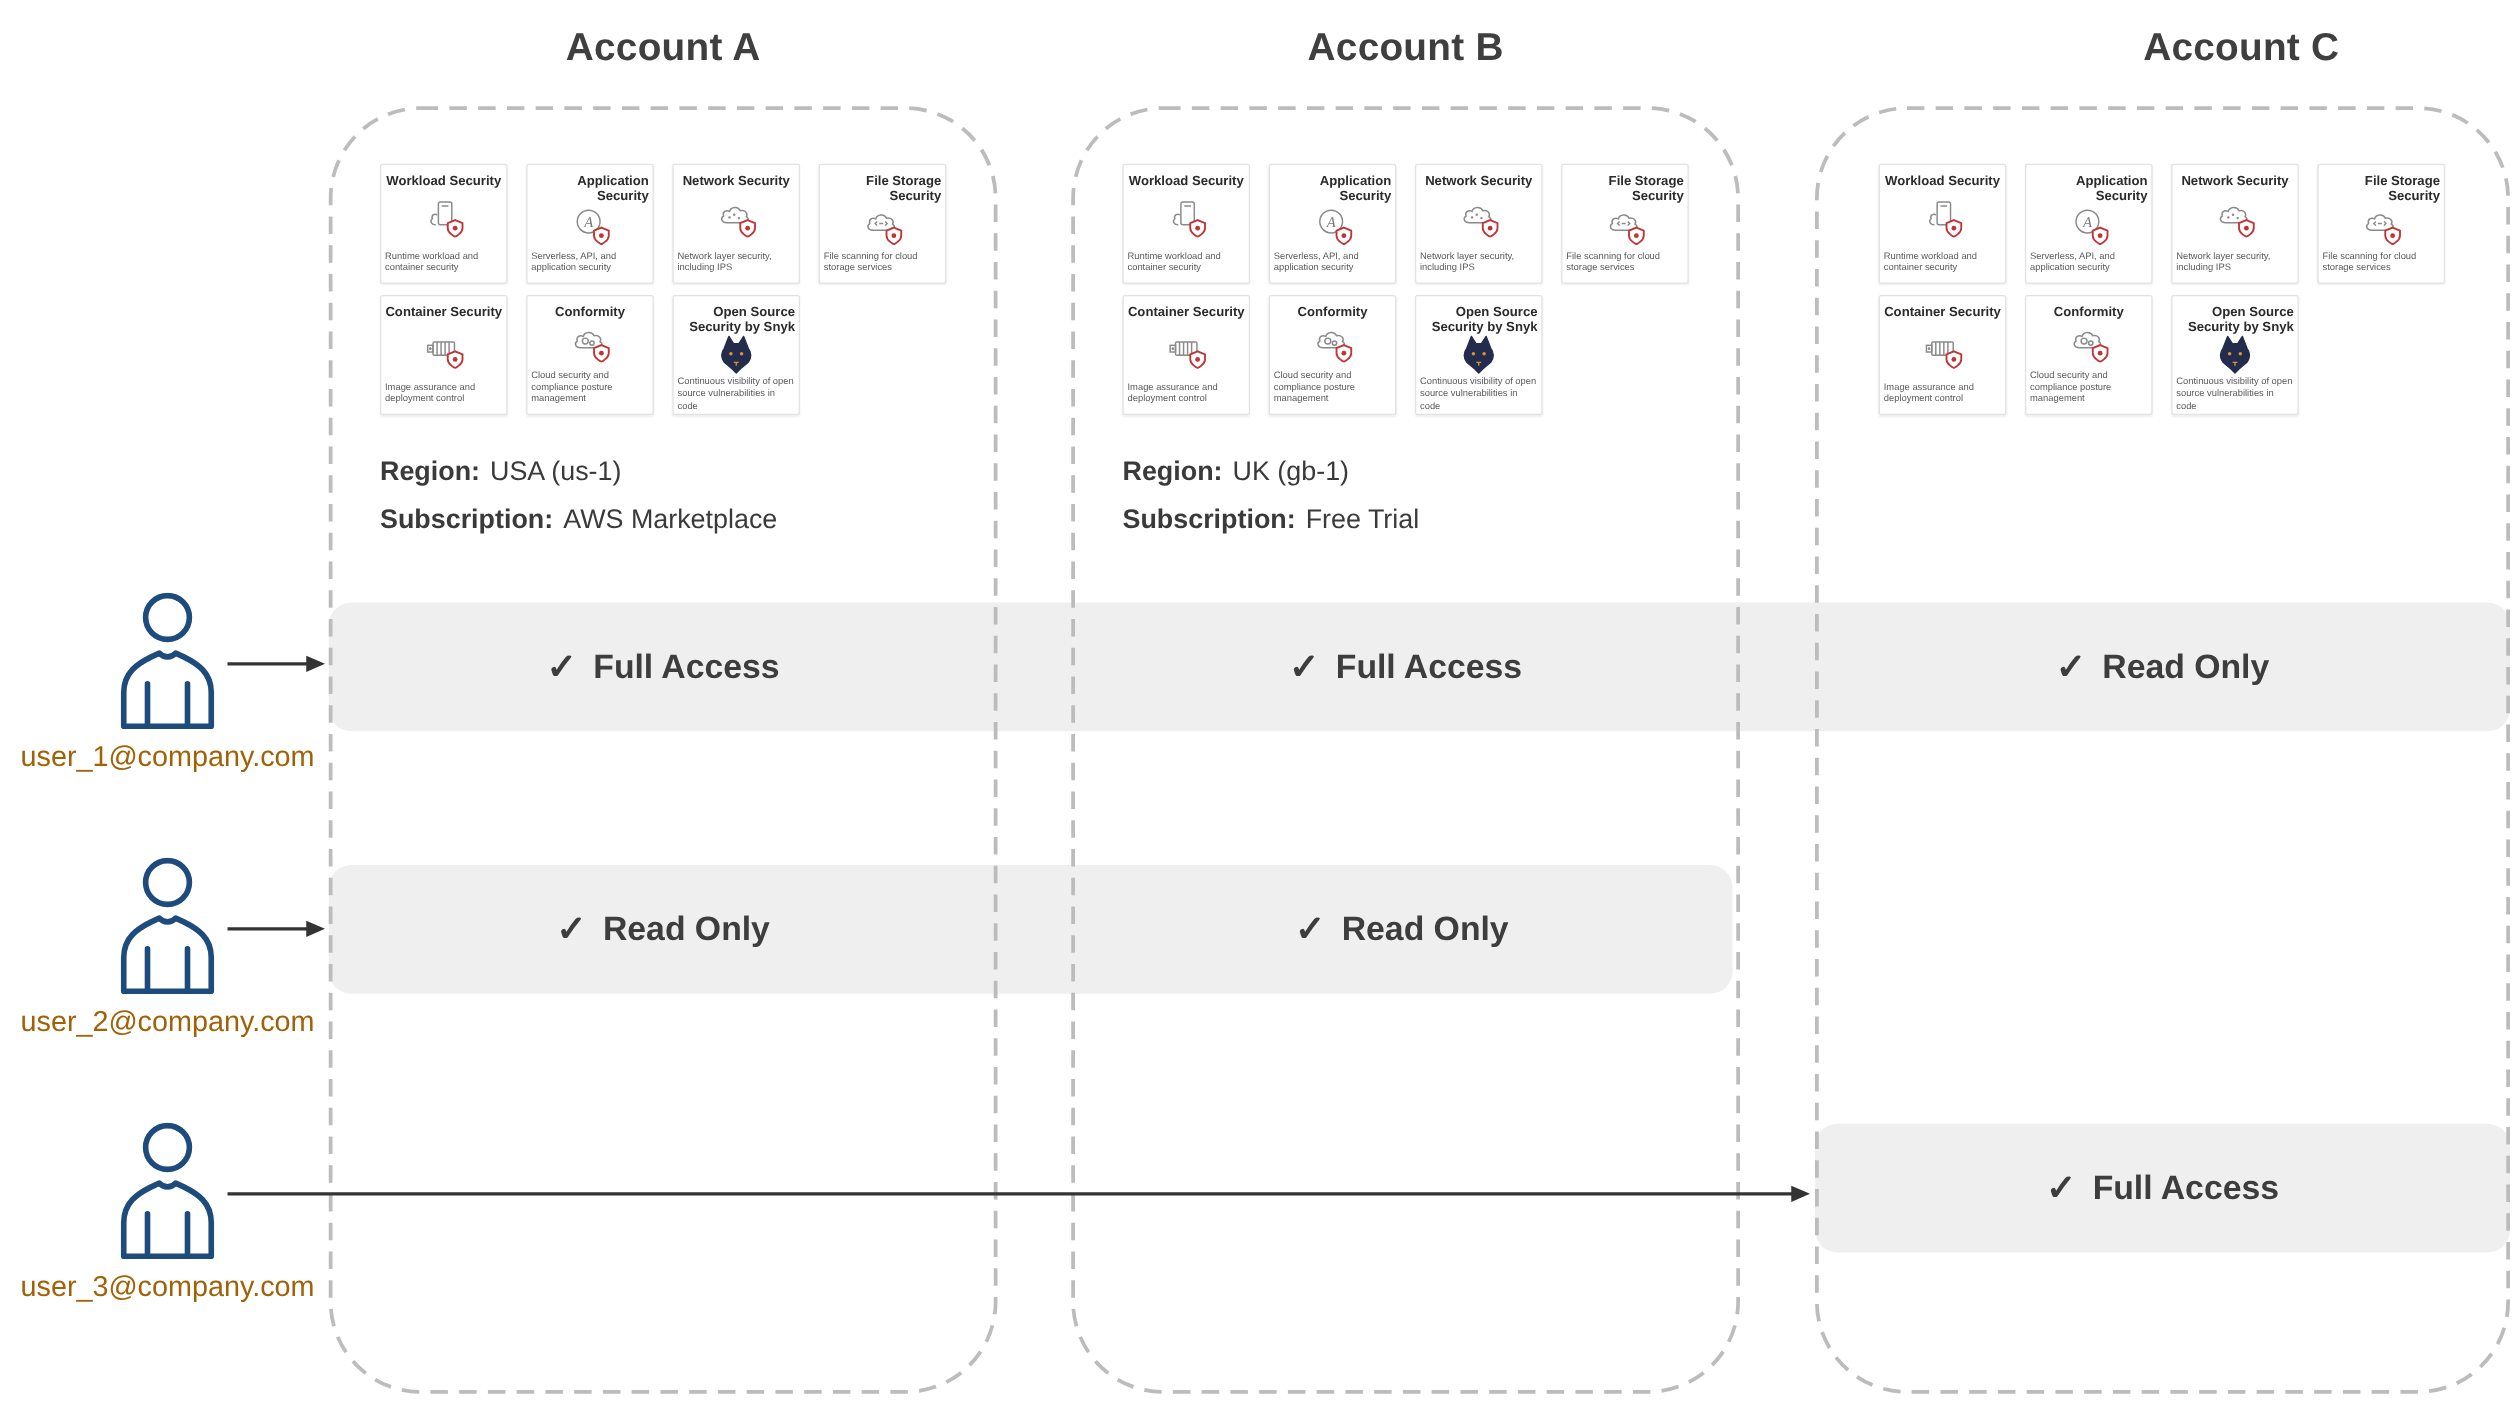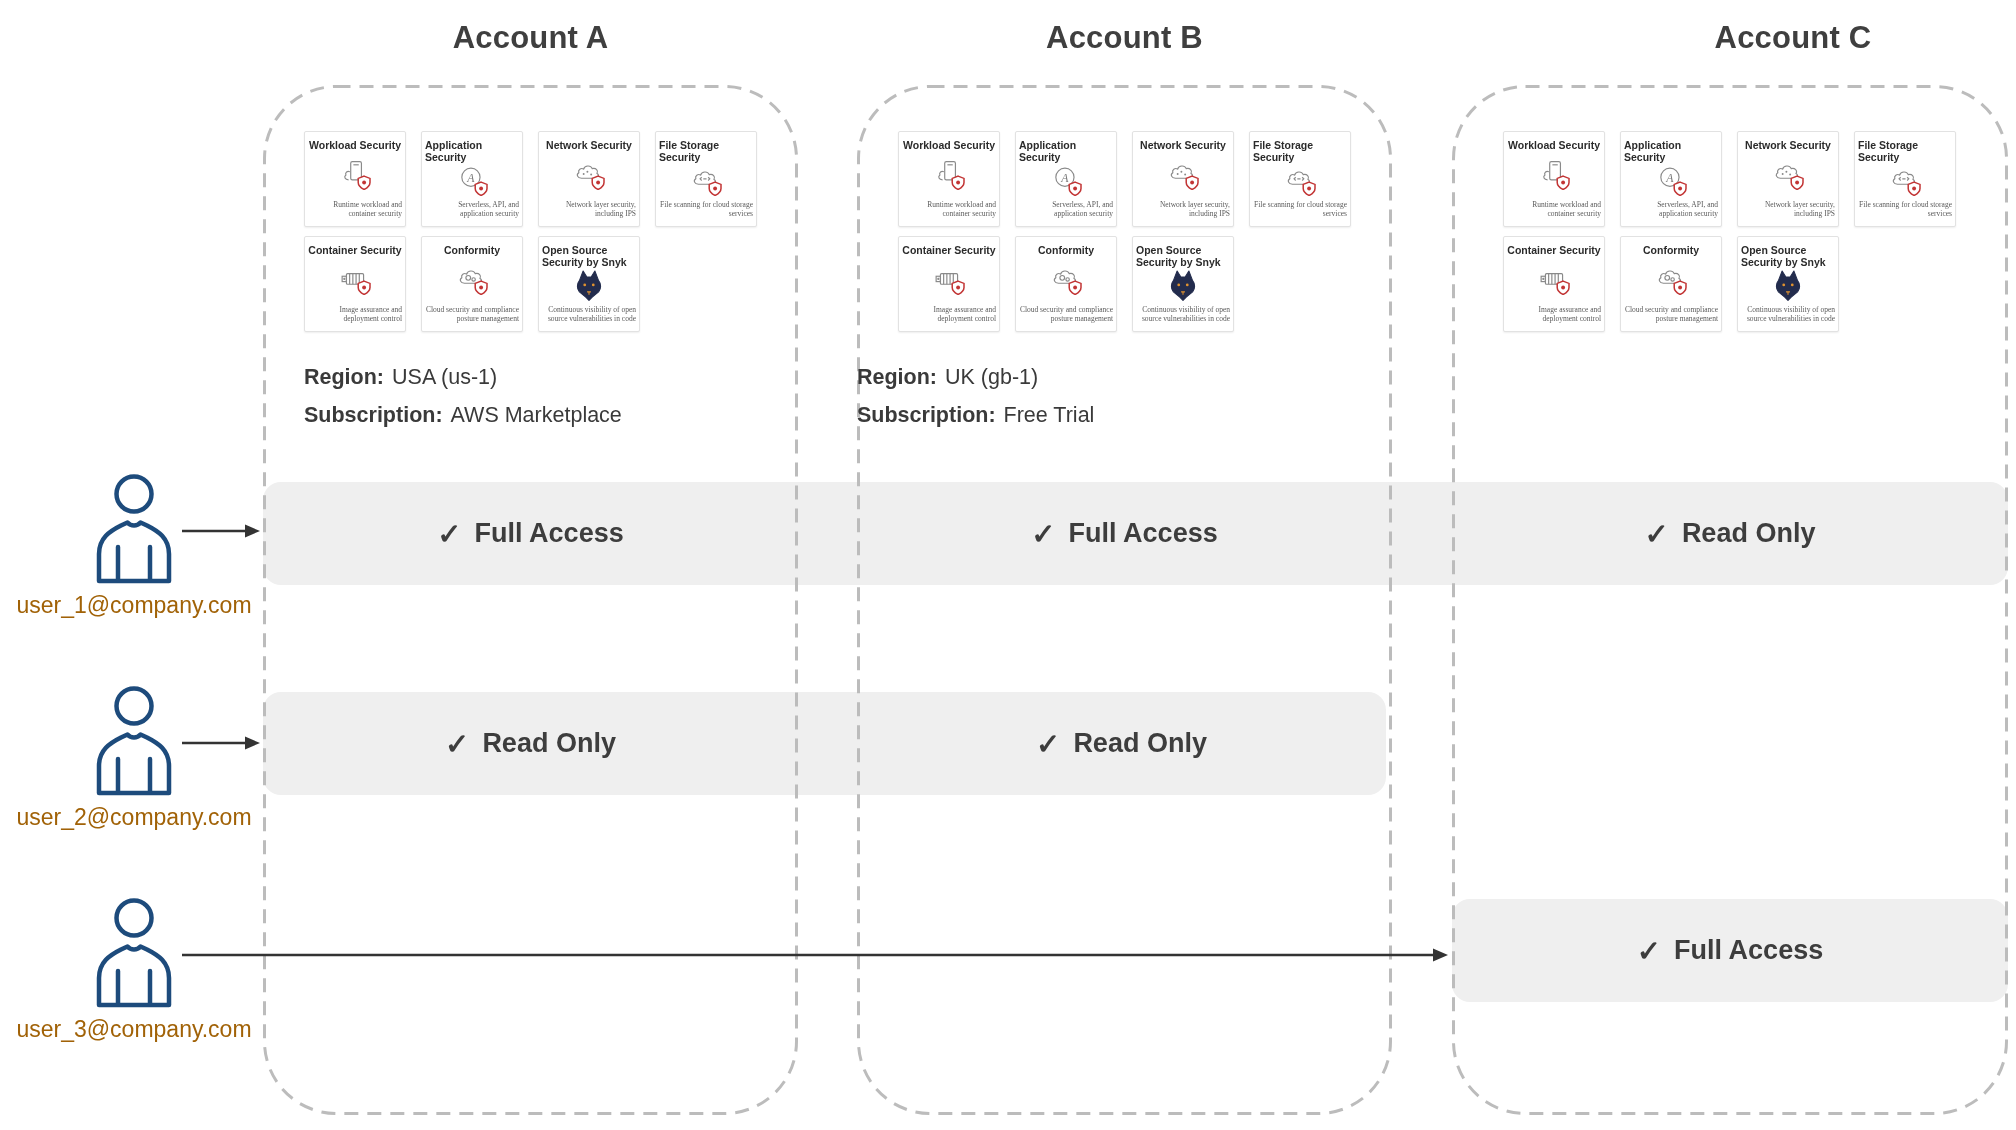--- a/index.html
+++ b/index.html
@@ -13,23 +13,23 @@
   .bar-label{position:absolute;top:0;height:100%;display:flex;align-items:center;justify-content:center;
              font-size:27px;font-weight:700;color:#3d3d3d;white-space:nowrap;}
   .check{margin-right:13px;font-size:29px;font-weight:700;}
 
   .overlay{position:absolute;left:0;top:0;z-index:2;}
 
   .cards-wrap{position:absolute;width:456px;display:flex;flex-wrap:wrap;gap:9px 15px;z-index:3;}
   .card{width:102px;height:96px;background:#fff;border:1px solid #e2e2e2;border-radius:2px;
         box-shadow:0 1px 2px rgba(0,0,0,.07);display:flex;flex-direction:column;align-items:center;
         justify-content:space-between;padding:7px 3px;box-sizing:border-box;}
-  .card-title{font-size:10.5px;font-weight:600;color:#2b2b2b;text-align:left;line-height:1.15;}
+  .card-title{font-size:10.5px;font-weight:600;color:#2b2b2b;text-align:right;line-height:1.15;}
   .card-icon{flex:0 0 auto;display:flex;align-items:center;justify-content:center;}
-  .card-desc{font-size:7.5px;color:#5a5a5a;text-align:right;line-height:1.3;font-family:Liberation Serif, serif;}
+  .card-desc{font-size:7.5px;color:#5a5a5a;text-align:left;line-height:1.3;}
 
   .meta{position:absolute;top:358px;z-index:3;}
   .meta-line{font-size:21.5px;color:#3a3a3a;line-height:38px;white-space:nowrap;}
   .meta-label{font-weight:700;margin-right:8px;margin-top:28px;}
 
   .user-icon{position:absolute;z-index:3;}
   .user-email{position:absolute;left:0;width:268px;text-align:center;font-size:23px;color:#a16207;z-index:3;}
 </style>
 </head>
 <body>
@@ -446,21 +446,21 @@
           </svg>
         </div>
         <div class="card-desc">Continuous visibility of open source vulnerabilities in code</div>
       </div>
     </div>
 
   <div class="meta" style="left:304px">
     <div class="meta-line"><span class="meta-label">Region:</span><span>USA (us-1)</span></div>
     <div class="meta-line"><span class="meta-label">Subscription:</span><span>AWS Marketplace</span></div>
   </div>
-  <div class="meta" style="left:857px">
+  <div class="meta" style="left:898px">
     <div class="meta-line"><span class="meta-label">Region:</span><span>UK (gb-1)</span></div>
     <div class="meta-line"><span class="meta-label">Subscription:</span><span>Free Trial</span></div>
   </div>
 
   <svg class="user-icon" style="left:90px;top:474px" width="88" height="110" viewBox="0 0 88 110">
     <g fill="none" stroke="#1d4b7c" stroke-width="4.5" stroke-linejoin="round" stroke-linecap="round">
       <circle cx="44" cy="20" r="17.5"></circle>
       <path d="M9,107 V80 C9,64 20,57 31,51.5 L37.5,48.5 C41,52.5 47,52.5 50.5,48.5 L57,51.5 C68,57 79,64 79,80 V107 Z"></path>
       <path d="M28,73 V106 M60,73 V106"></path>
     </g>

